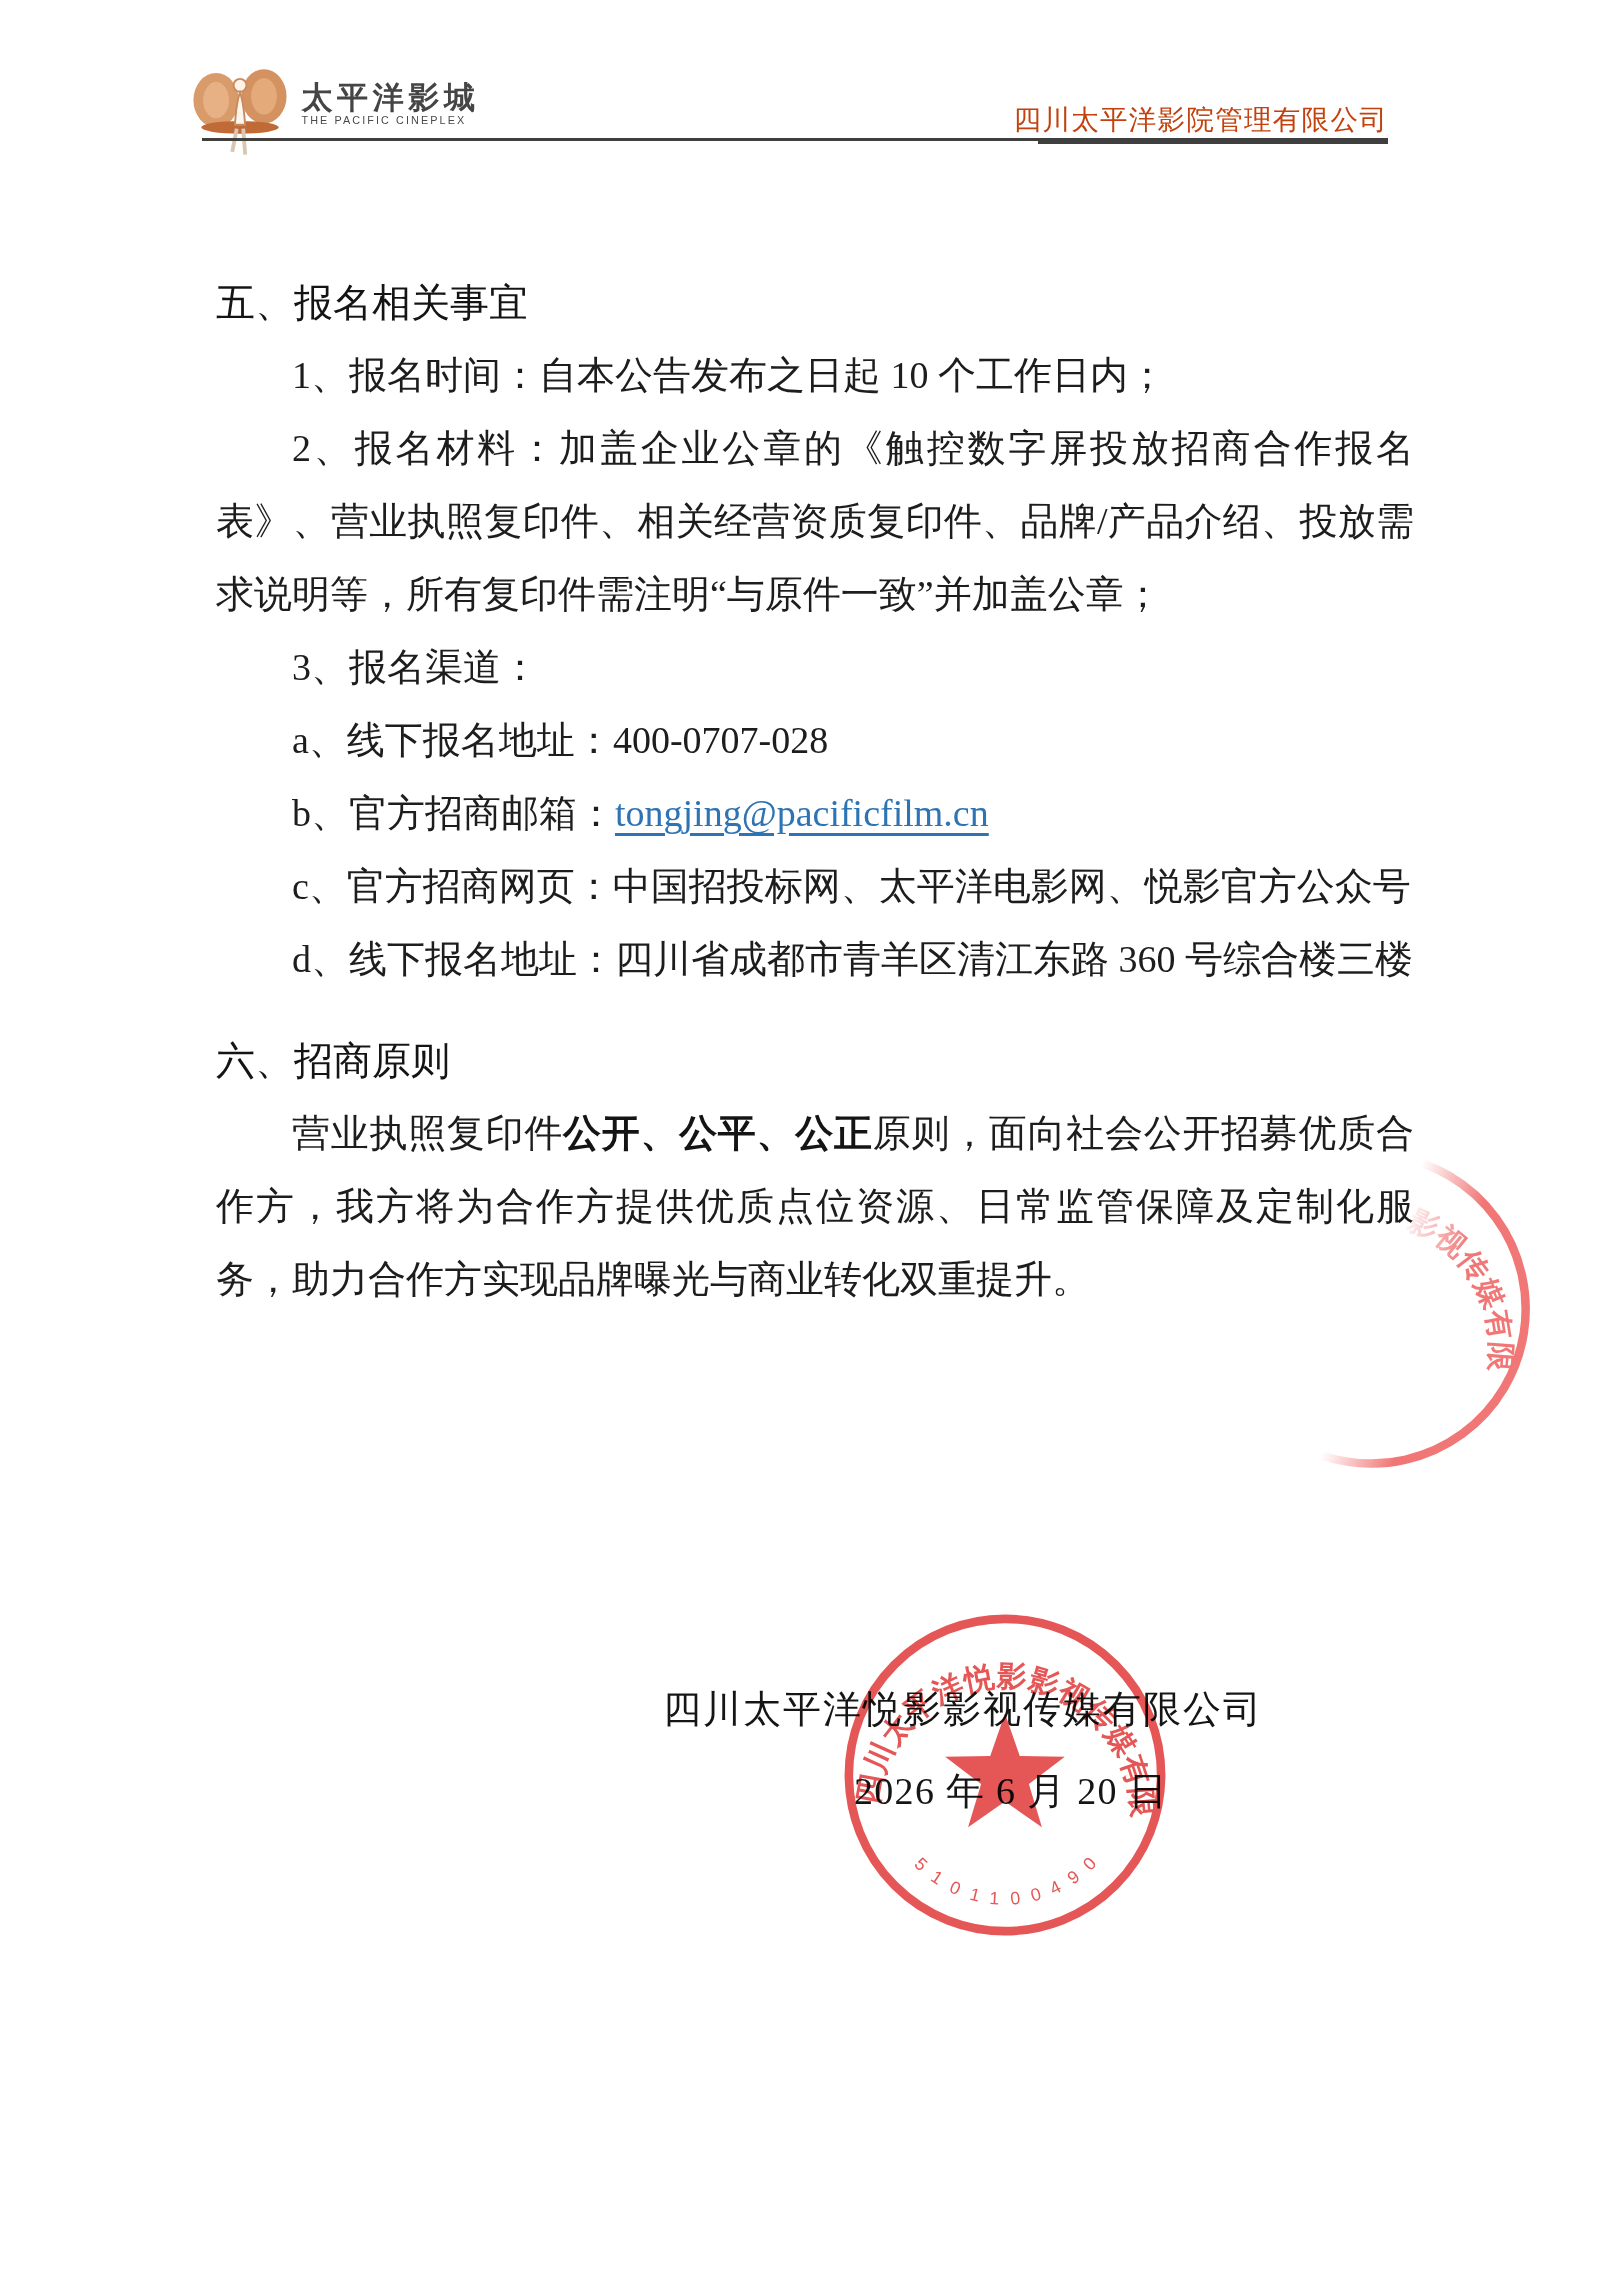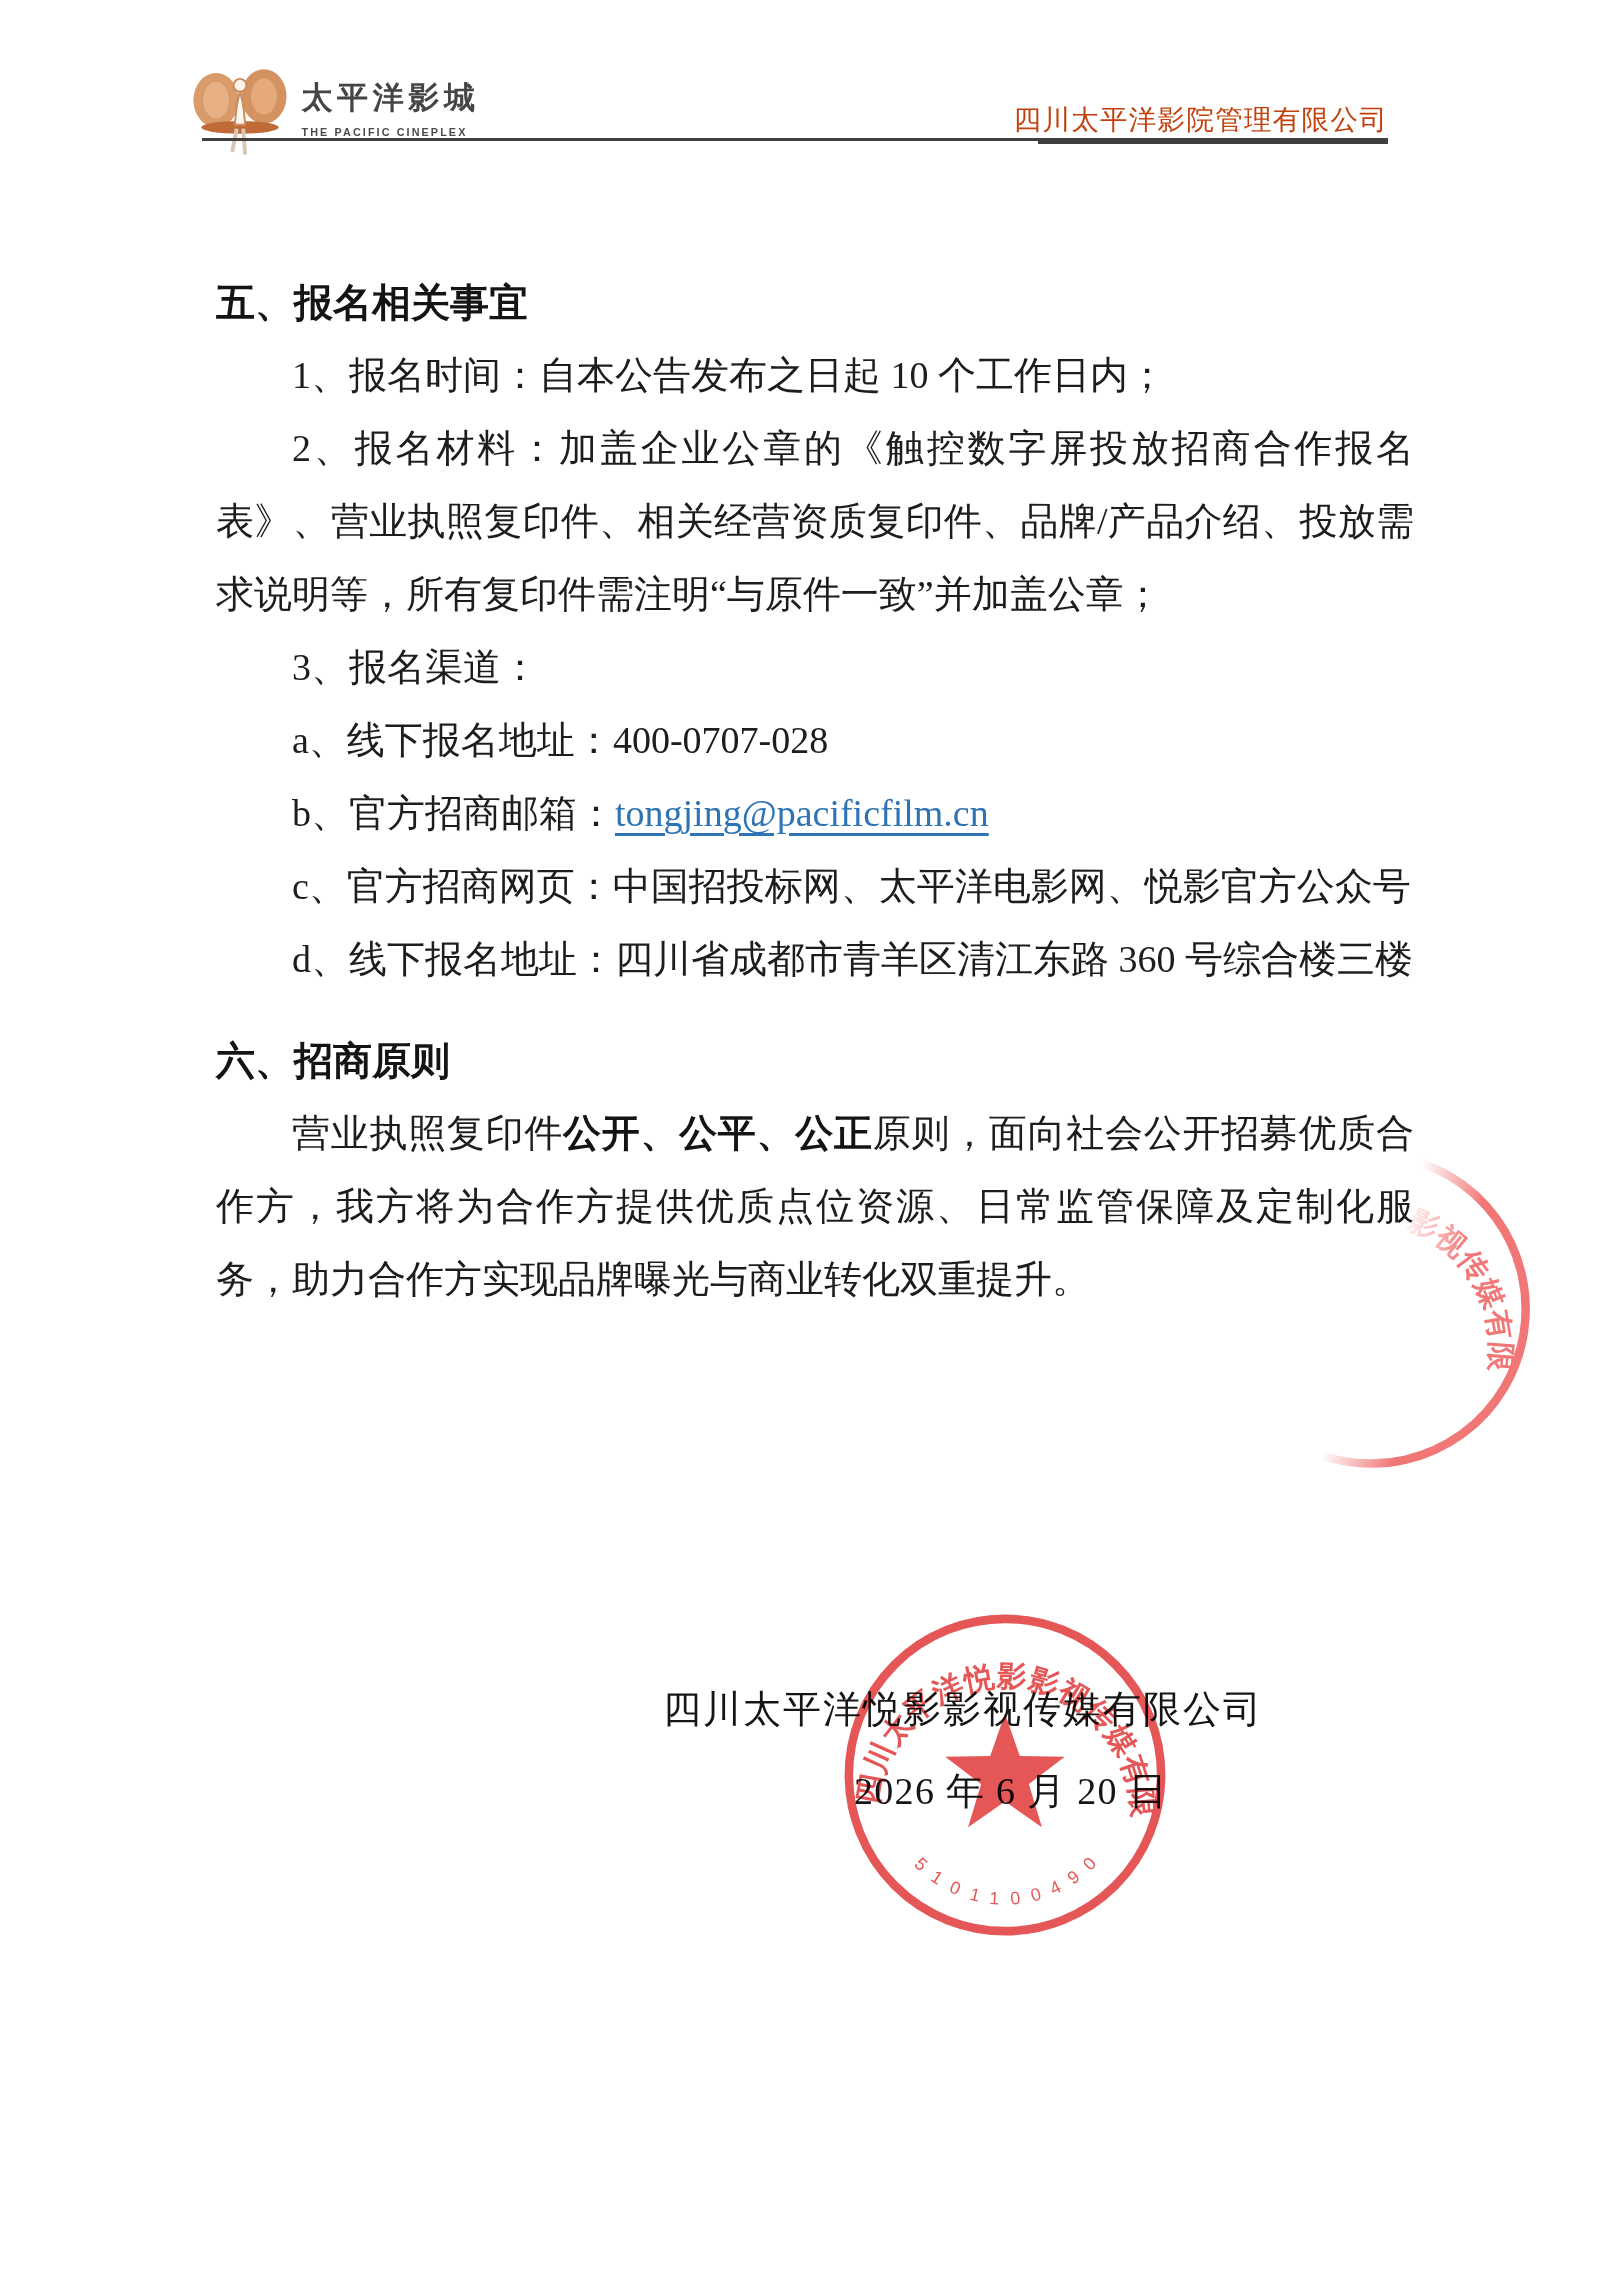--- a/index.html
+++ b/index.html
@@ -10,30 +10,30 @@
     overflow:hidden;
     font-family:"Liberation Serif","DejaVu Serif",serif;
     color:#1d1d1d;
   }
   
   .logo-block{position:absolute;left:185px;top:64px;display:flex;align-items:flex-start;}
   .logo-art{width:110px;height:97px;flex:0 0 auto;}
   .logo-text{margin-left:6.5px;margin-top:18.3px;}
   .logo-title{font-family:"Liberation Sans","DejaVu Sans",sans-serif;font-weight:bold;
     font-size:31px;letter-spacing:4.6px;color:#454545;line-height:1;}
-  .logo-sub{font-family:"Liberation Sans","DejaVu Sans",sans-serif;font-weight:bold;
-    font-size:10.8px;letter-spacing:2.1px;color:#4a4a4a;margin-top:13px;}
+  .logo-sub{font-family:"Liberation Sans","DejaVu Sans",sans-serif;font-weight:normal;
+    font-size:10.8px;letter-spacing:2.1px;color:#4a4a4a;margin-top:1px;}
   .header-company{position:absolute;right:236px;top:102px;font-size:27.5px;letter-spacing:1.3px;color:#c2410c;margin-left:25px;}
   .header-rule{position:absolute;left:202px;top:138px;width:1186px;height:2.6px;background:#3f3f3f;}
   .header-rule2{position:absolute;left:1038px;top:141px;width:350px;height:2.6px;background:#3f3f3f;}
   
   .content{position:absolute;left:216px;right:210px;top:266px;
     font-size:38px;line-height:73px;text-align:justify;}
   .content p{margin:0;}
-  .sec-heading{font-family:"Liberation Sans","DejaVu Sans",sans-serif;font-weight:bold;
+  .sec-heading{font-family:"Liberation Sans","DejaVu Sans",sans-serif;font-weight:normal;
     font-size:39px;color:#141414;text-align:left;}
   .indent{text-indent:76px;}
   .heading-gap{margin-top:27.5px !important;}
   .bold-run{font-family:"Liberation Sans","DejaVu Sans",sans-serif;font-weight:bold;color:#141414;}
   a.email{color:#2e74b5;text-decoration:underline;text-underline-offset:6.5px;text-decoration-thickness:2.6px;}
   
   .sig-company{position:absolute;left:663px;top:1684px;font-size:38px;letter-spacing:2px;color:#151515;}
   .sig-date{position:absolute;left:854px;top:1766px;font-size:38px;letter-spacing:1.3px;color:#151515;}
   
   .stamp-main{position:absolute;left:833px;top:1603px;width:344px;height:344px;

